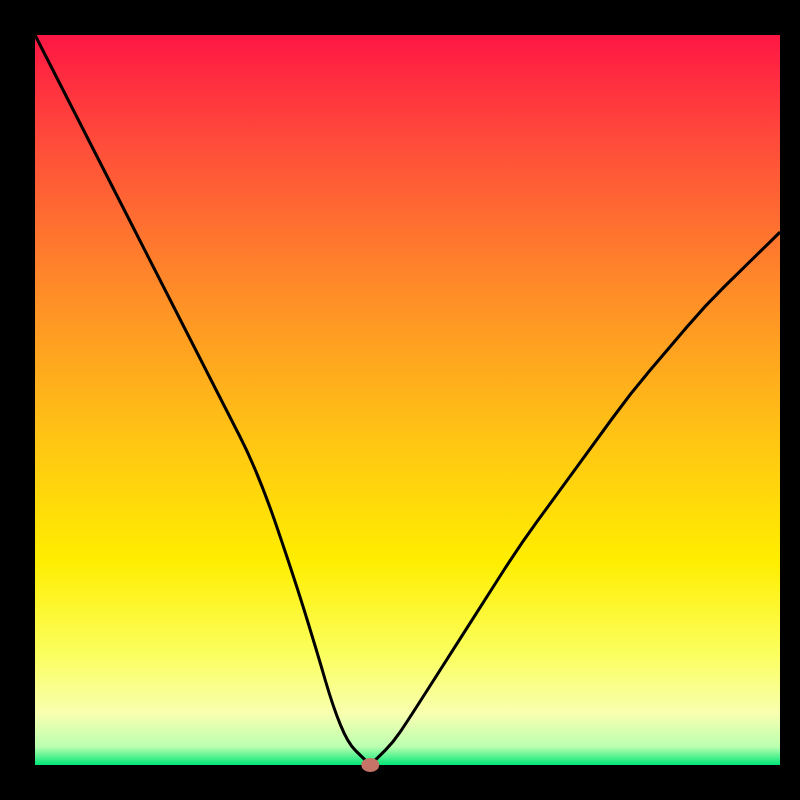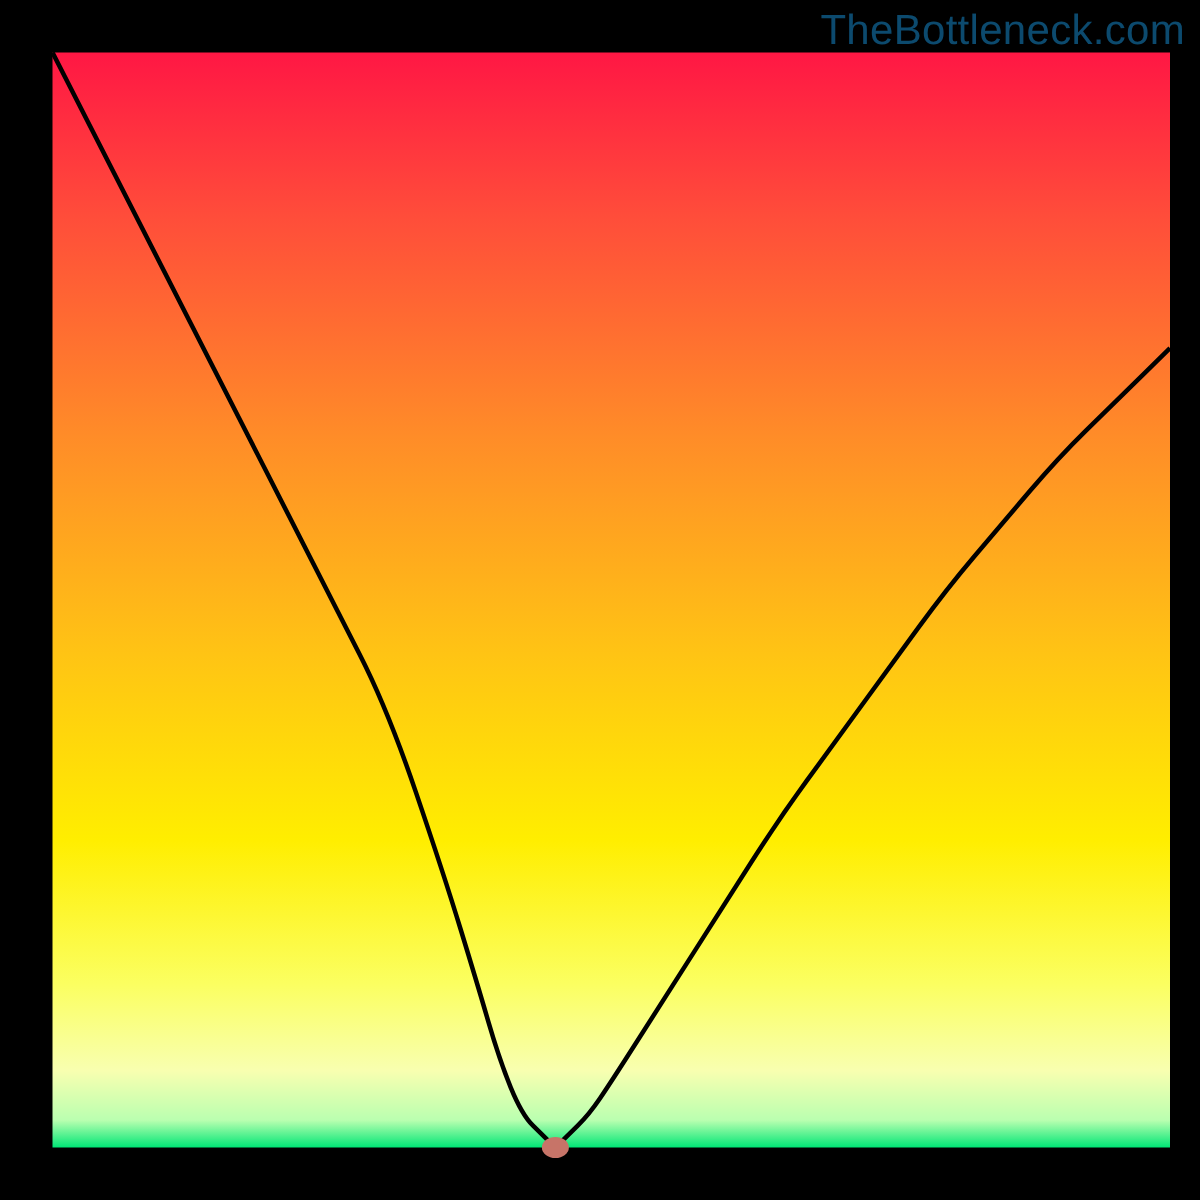--- a/index.html
+++ b/index.html
@@ -11,21 +11,21 @@
   .chart-container {
     position: relative;
     width: 800px;
     height: 800px;
   }
   .watermark {
     position: absolute;
     top: 4px;
     right: 10px;
     font-size: 28px;
-    color: #0c4a6e;
+    color: #000000;
     font-family: Arial, sans-serif;
     z-index: 10;
     letter-spacing: 0.2px;
   }
   svg {
     display: block;
   }
 </style>
 </head>
 <body>

